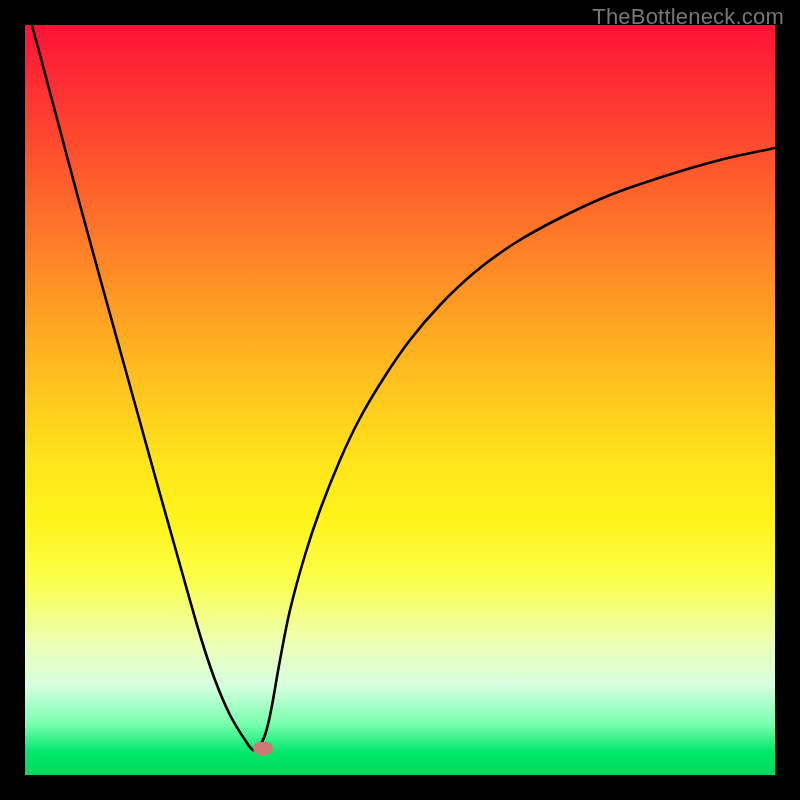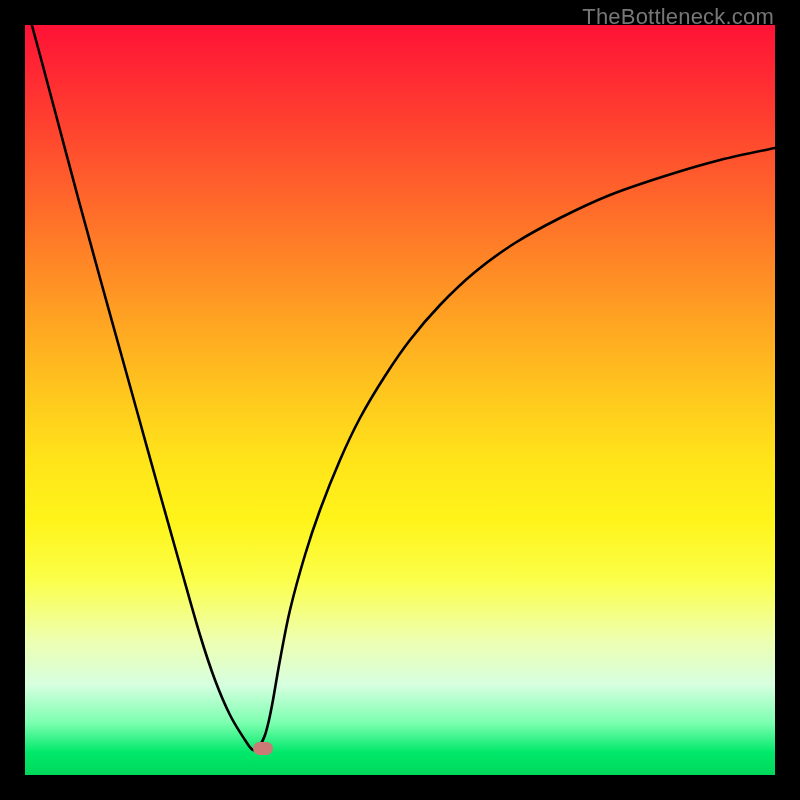--- a/index.html
+++ b/index.html
@@ -39,21 +39,21 @@
       #00d85a 100%
     );
   }
   .curve-layer {
     position: absolute;
     inset: 0;
   }
   .watermark {
     position: absolute;
     top: 4px;
-    right: 26px;
+    right: 16px;
     color: #777;
     font-size: 22px;
     letter-spacing: 0.2px;
     user-select: none;
     pointer-events: none;
   }
   .marker {
     position: absolute;
     width: 20px;
     height: 13px;

